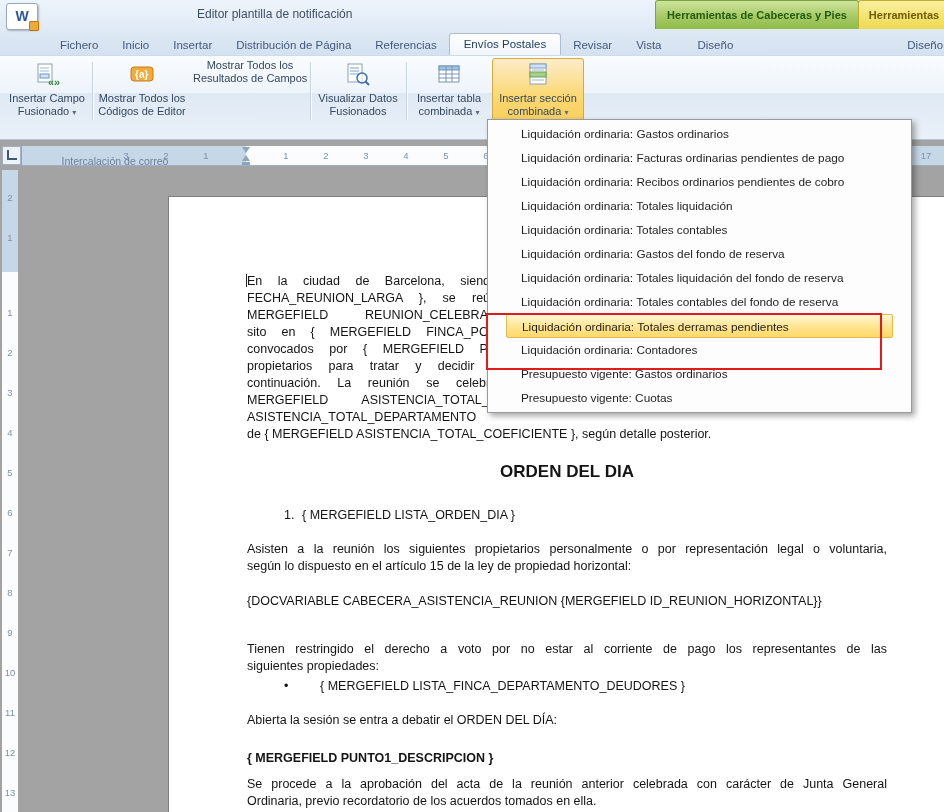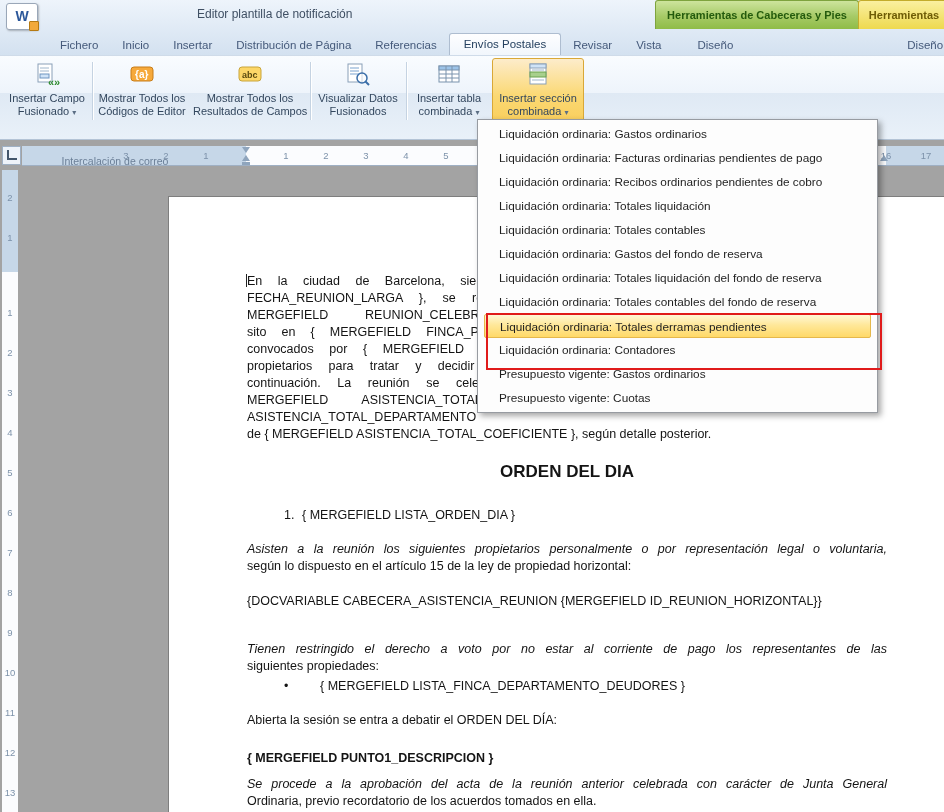--- a/index.html
+++ b/index.html
@@ -60,31 +60,31 @@
       border-right:4px solid transparent;border-top:6px solid #8fa5bd;}
   .tri-u{position:absolute;width:0;height:0;border-left:4px solid transparent;
       border-right:4px solid transparent;border-bottom:6px solid #8fa5bd;}
   .ind-box{position:absolute;width:8px;height:3px;background:#8fa5bd;}
   
   .page{position:absolute;left:168px;top:196px;width:790px;height:640px;background:#ffffff;
       border-left:1px solid #7e7e7e;border-top:1px solid #7e7e7e;z-index:1;
       font-size:12.5px;line-height:17px;color:#141414;}
   .blk{position:absolute;left:78px;width:640px;}
   .frag{width:250px;text-align:justify;text-align-last:justify;}
-  .j{text-align:justify;text-align-last:justify;font-style:italic;}
+  .j{text-align:justify;text-align-last:justify;}
   .nw{white-space:nowrap;}
   .hd{font-size:17px;font-weight:bold;text-align:center;}
   .bold{font-weight:bold;}
   .caret{position:absolute;left:77px;top:77px;width:1px;height:13px;background:#222;}
   .li-num{display:inline-block;width:18px;}
   .li-bul{display:inline-block;width:36px;}
   .ind{padding-left:37px;}
   
-  .menu{position:absolute;left:477px;top:119px;width:391px;background:#fdfdfd;
-      border:1px solid #979ba1;box-shadow:3px 3px 6px rgba(0,0,0,.35);z-index:40;padding:2px 4px;}
+  .menu{position:absolute;left:487px;top:119px;width:391px;background:#fdfdfd;
+      border:1px solid #979ba1;box-shadow:3px 3px 6px rgba(0,0,0,.35);z-index:40;padding:2px 16px;}
   .mi{height:24px;line-height:24px;padding-left:17px;font-size:11.8px;color:#1e1e1e;
       white-space:nowrap;cursor:default;}
   .mi.hot{margin:0 2px;padding-left:15px;border:1px solid #e5b84c;border-radius:2px;
       background:linear-gradient(#fff8d6,#ffe89a 45%,#ffd968);box-sizing:border-box;}
   .annot{position:absolute;left:486px;top:313px;width:392px;height:53px;
       border:2px solid #e01b1b;z-index:50;pointer-events:none;}
 </style>
 </head>
 <body>
 
@@ -133,26 +133,20 @@
       <svg width="26" height="26">
           <rect x="2" y="5" width="22" height="14" rx="3" fill="#f6a93b" stroke="#c87d18"></rect>
           <text x="6" y="16" font-size="10" font-weight="bold" fill="#fff">{a}</text>
         </svg>
     </div>
     <div class="l"><span>Mostrar Todos los</span></div>
     <div class="l"><span>Códigos de Editor</span></div>
   </div>
 
   <div class="rb" style="left:192px;width:116px;">
-    <div class="ric">
-      <svg width="26" height="26">
-          <rect x="2" y="5" width="22" height="14" rx="3" fill="#fdd768" stroke="#c9a53a"></rect>
-          <text x="5" y="16" font-size="9" font-weight="bold" fill="#5a4a10">abc</text>
-        </svg>
-    </div>
     <div class="l"><span>Mostrar Todos los</span></div>
     <div class="l"><span>Resultados de Campos</span></div>
   </div>
 
   <div class="rsep" style="left:310px;"></div>
 
   <div class="rb" style="left:313px;width:90px;">
     <div class="ric">
       <svg width="26" height="26">
           <rect x="3" y="2" width="14" height="18" fill="#fff" stroke="#8aa0b8"></rect>

